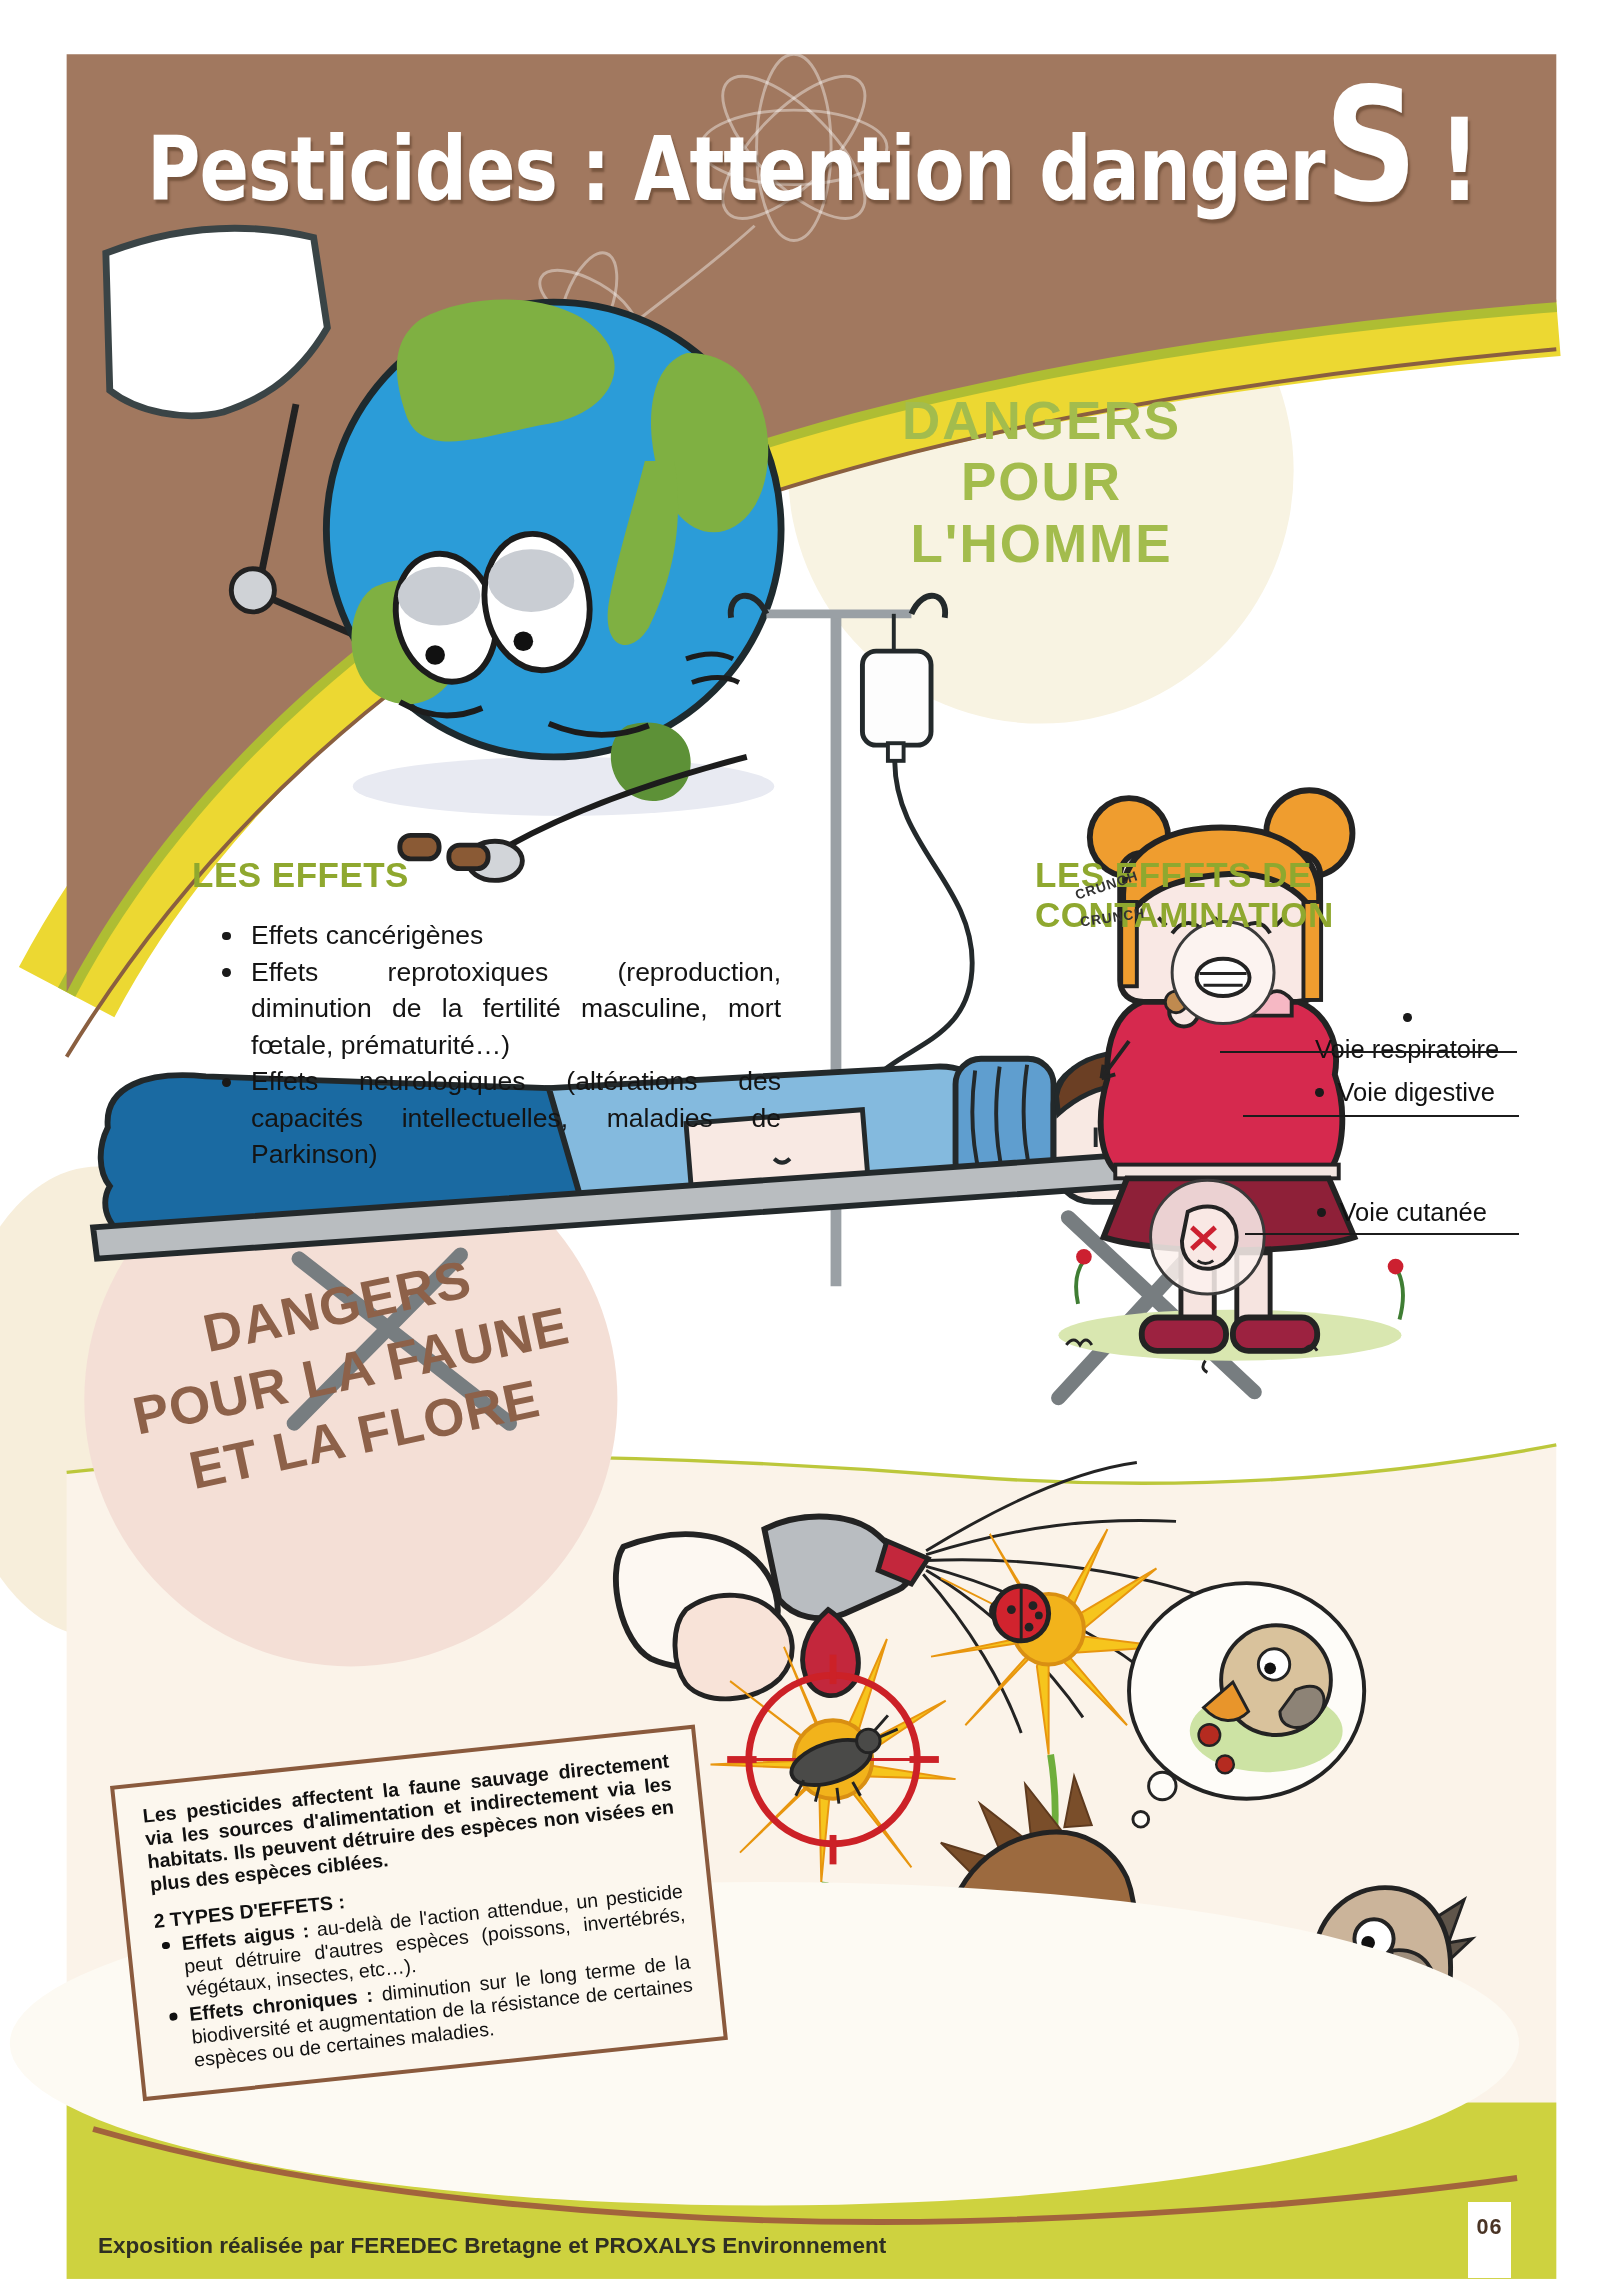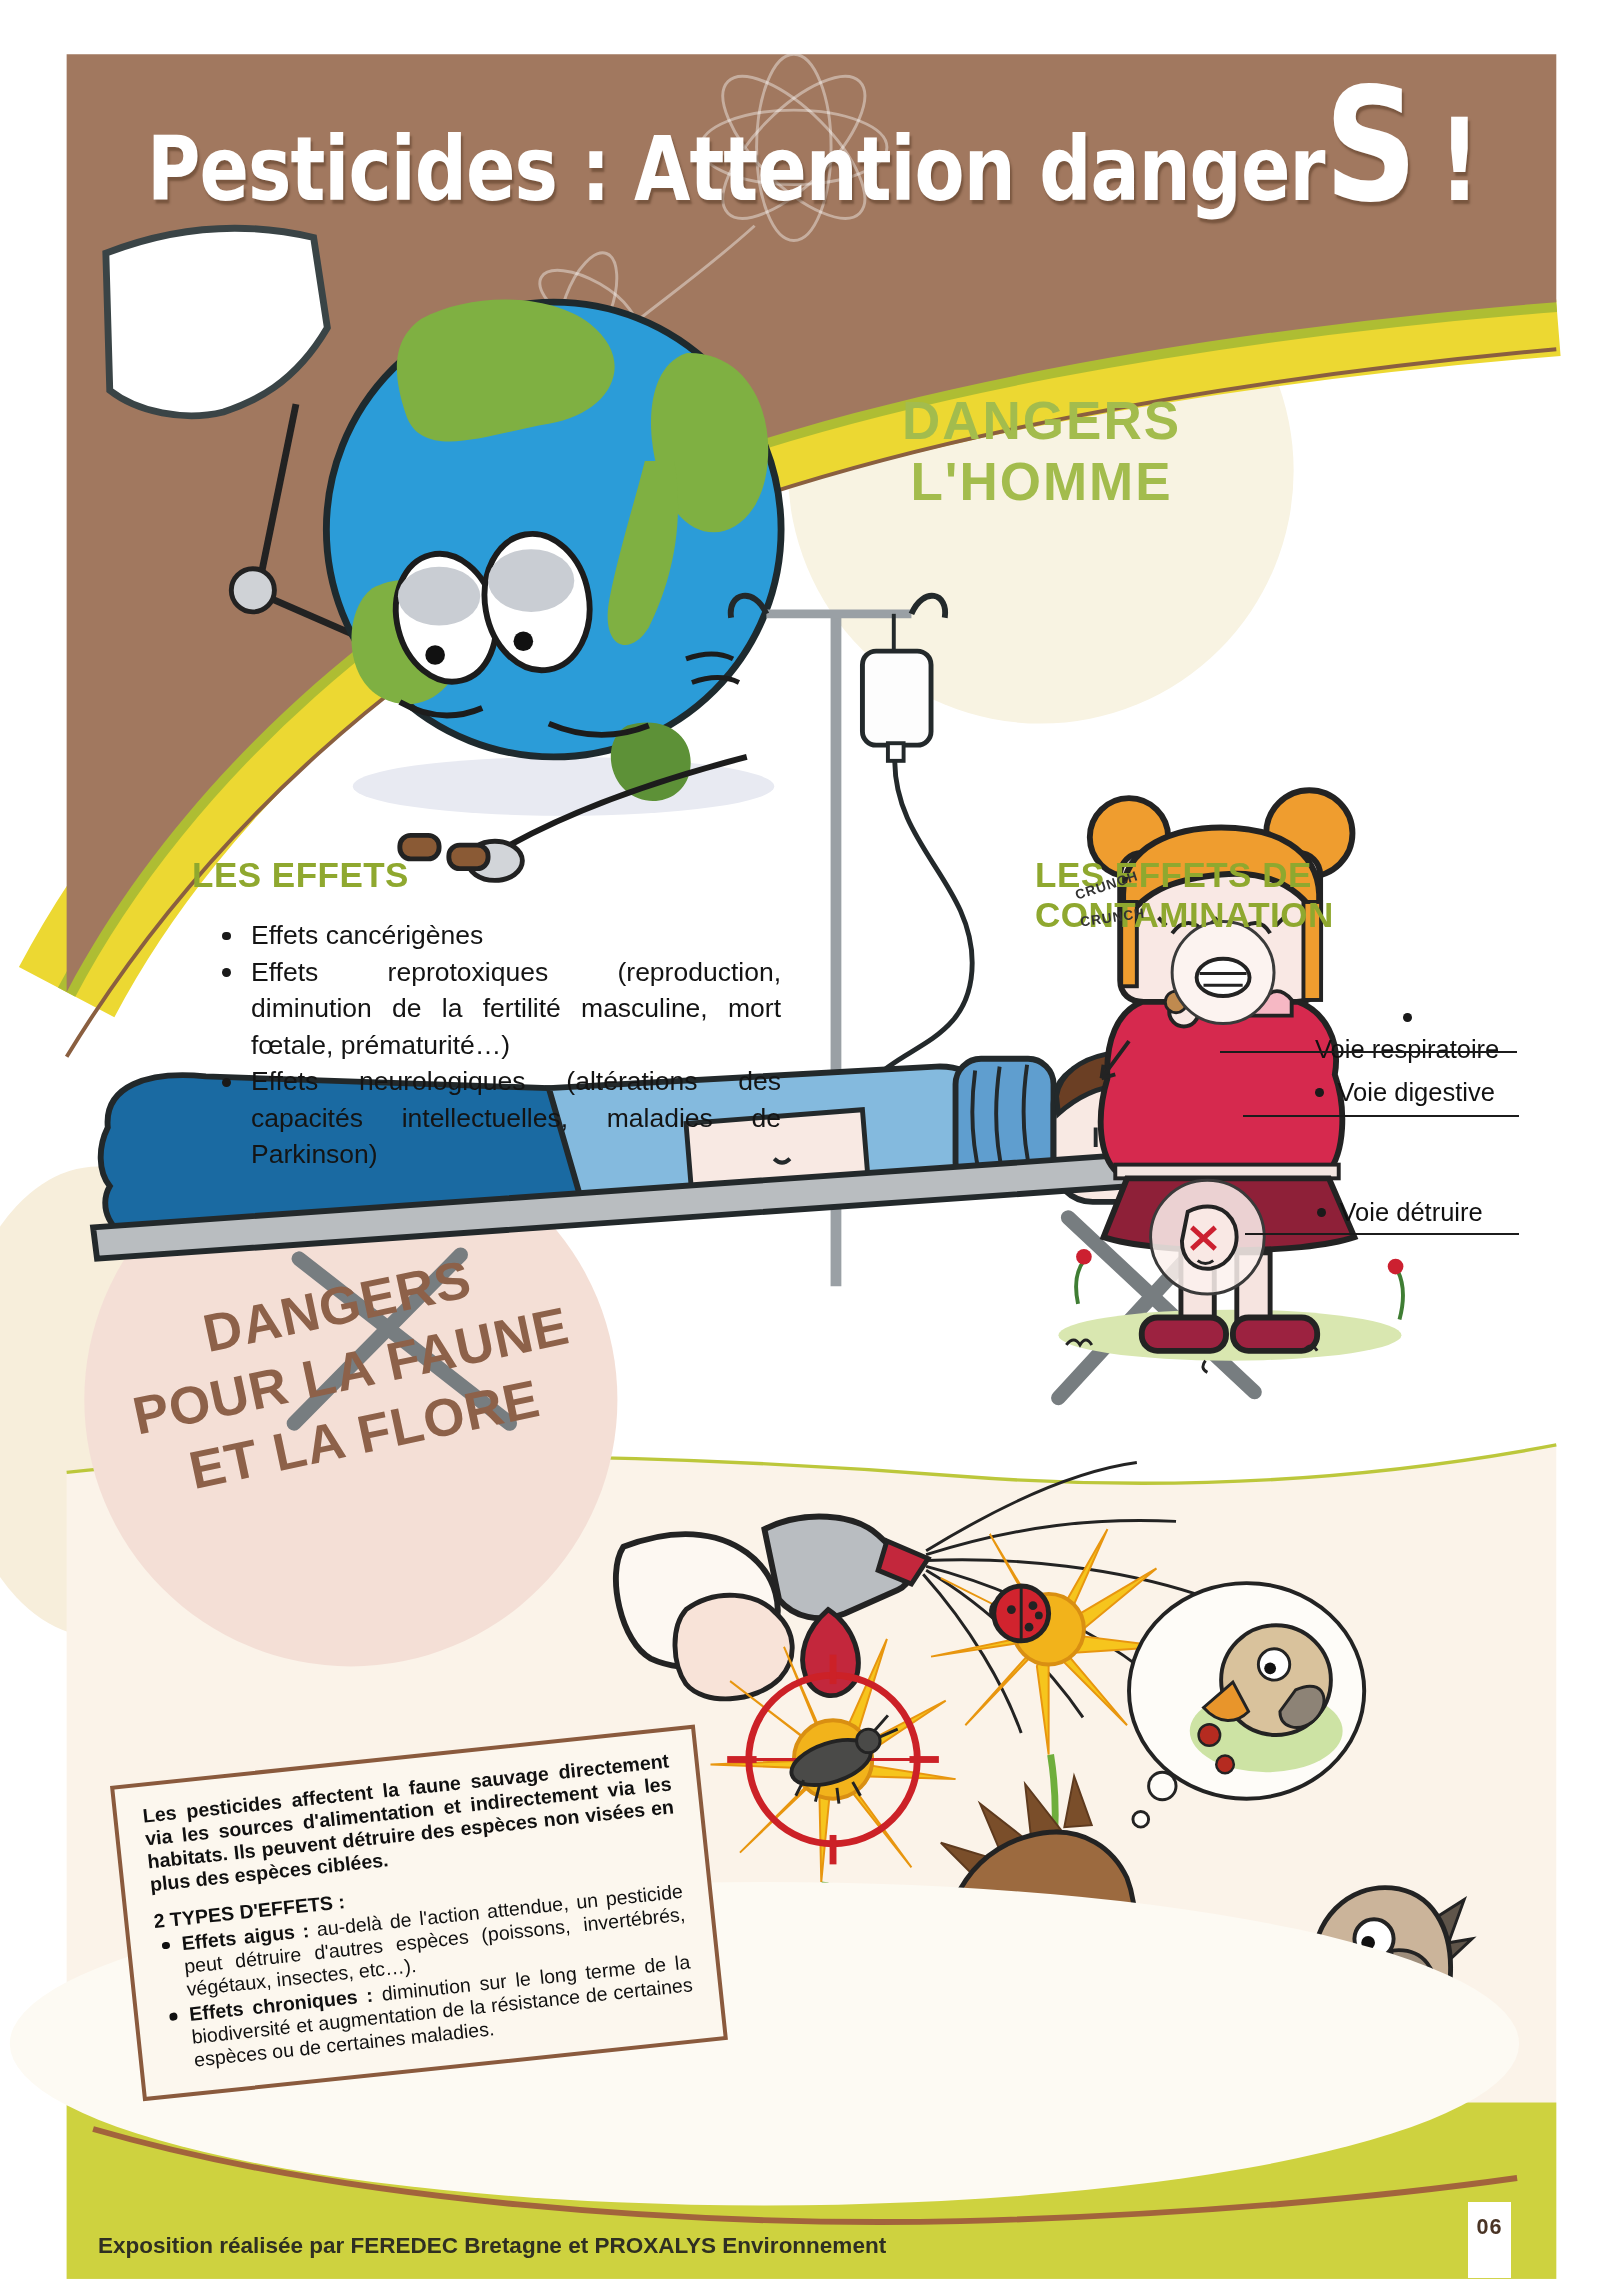--- a/index.html
+++ b/index.html
@@ -339,20 +339,21 @@
 </svg>
 
 <div class="txt main-title">
   <span class="t1">Pesticides : Attention danger</span>
       <span class="t2">S</span>
       <span class="t3">!</span>
 </div>
 
 <div class="txt dph">
   <div>DANGERS</div>
+  <div>POUR</div>
   <div>L'HOMME</div>
 </div>
 
 <div class="txt sec-heading h-effets">LES EFFETS</div>
 
 <ul class="txt effets-list">
   <li>Effets cancérigènes</li>
   <li>Effets reprotoxiques (reproduction, diminution de la fertilité masculine, mort fœtale, prématurité…)</li>
   <li>Effets neurologiques (altérations des capacités intellectuelles, maladies de Parkinson)</li>
 </ul>
@@ -369,21 +370,21 @@
 <div class="abs leader" style="left:1220px;top:1051px;width:297px;"></div>
 
 <div class="txt contam-label" style="left:1315px;top:1078px;">
   <span class="dot"></span>
   <span>Voie digestive</span>
 </div>
 <div class="abs leader" style="left:1243px;top:1115px;width:276px;"></div>
 
 <div class="txt contam-label" style="left:1317px;top:1198px;">
   <span class="dot"></span>
-  <span>Voie détruire</span>
+  <span>Voie cutanée</span>
 </div>
 <div class="abs leader" style="left:1245px;top:1233px;width:274px;"></div>
 
 <div class="txt fauneflore">
   <div>DANGERS</div>
   <div>POUR LA FAUNE</div>
   <div>ET LA FLORE</div>
 </div>
 
 <div class="infobox abs">

